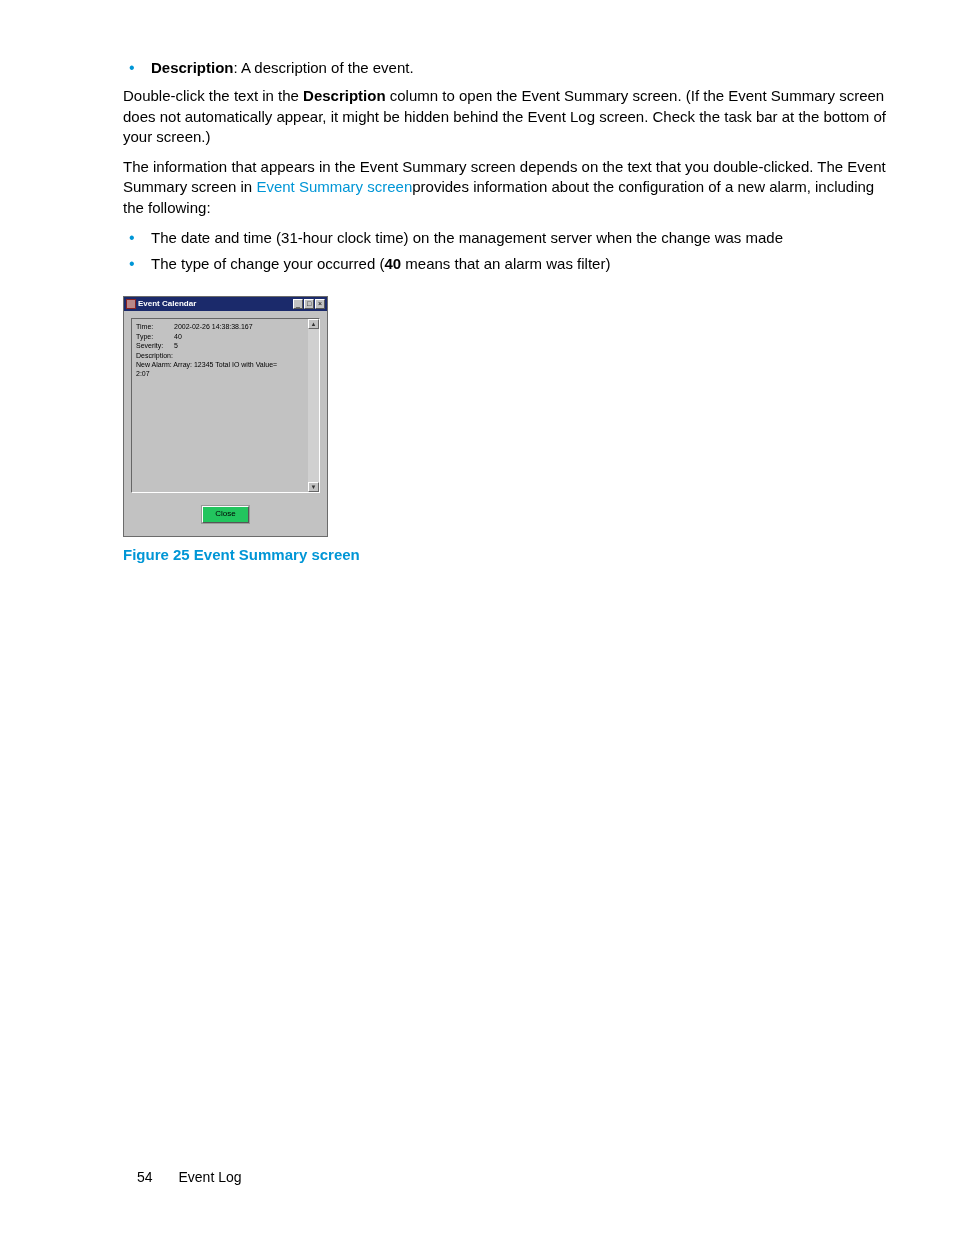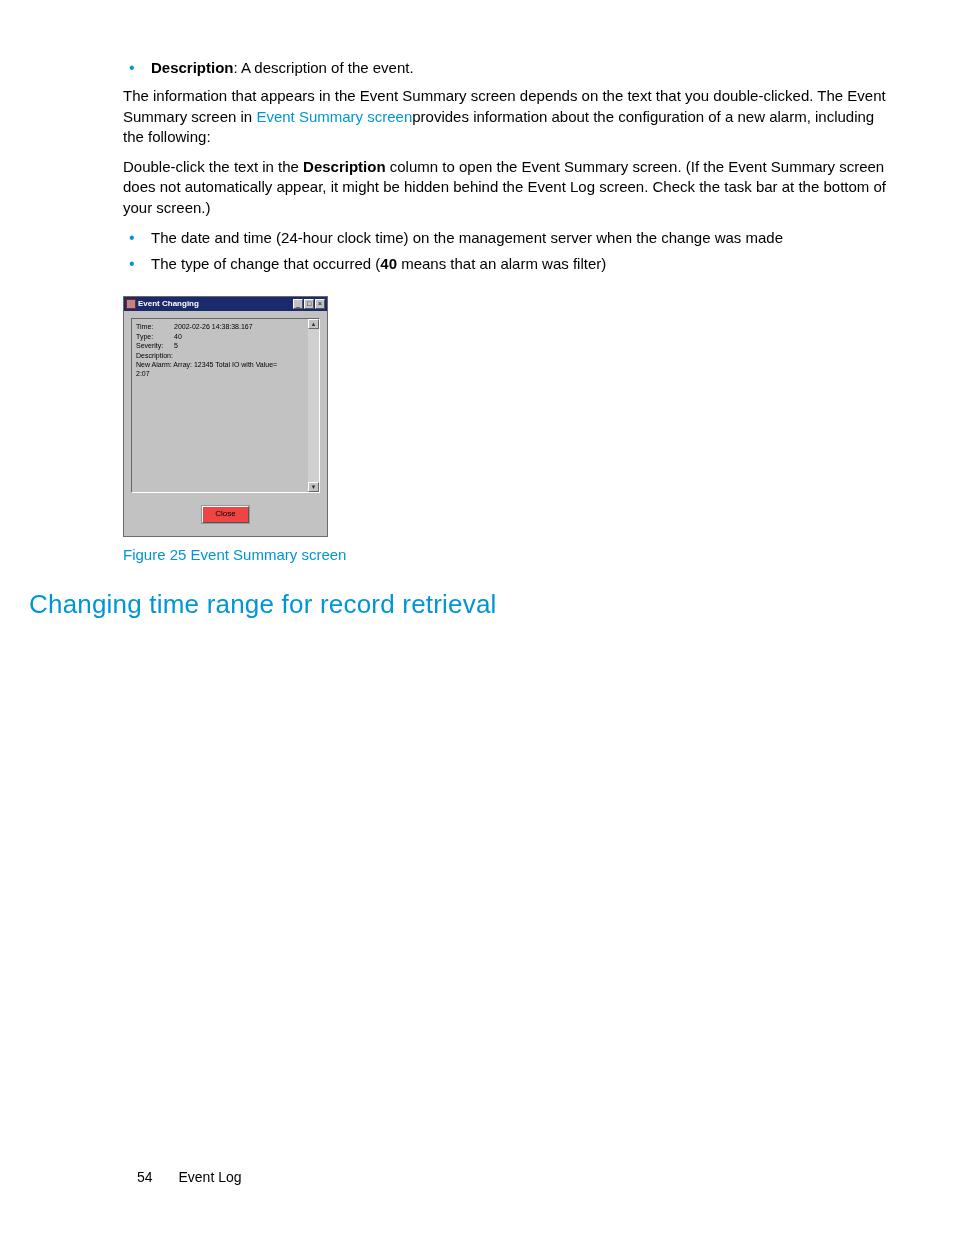--- a/index.html
+++ b/index.html
@@ -44,21 +44,21 @@
     left: 6px;
     top: 0;
     color: #0096d6;
     font-size: 16px;
     line-height: 1.2;
   }
   .bold { font-weight: 700; }
   a.link { color: #0096d6; text-decoration: none; }
   .figure-caption {
     color: #0096d6;
-    font-weight: 400;
+    font-weight: 700;
     margin-top: 8px;
     margin-bottom: 8px;
   }
   h2.section {
     color: #0096d6;
     font-weight: 400;
     font-size: 26px;
     margin: 22px 0 10px -94px;
     letter-spacing: 0.2px;
   }
@@ -152,60 +152,60 @@
     font-size: 6px; line-height: 8px; text-align: center; color: #333;
   }
   .close-row {
     text-align: center;
     padding: 8px 0 6px 0;
   }
   .close-btn {
     display: inline-block;
     font-size: 8px;
     padding: 2px 12px;
-    background: #ef4444;
+    background: #22c55e;
     border: 1px solid #fff;
     border-right-color: #555; border-bottom-color: #555;
     outline: 1px solid #999;
   }
 </style>
 </head>
 <body>
 
 <div class="page">
   <div class="body-text">
 
     <ul class="bullet">
       <li>
         <span class="bold">Description</span><span>:  A description of the event.</span>
       </li>
     </ul>
 
     <p>
+      <span>Double-click the text in the </span><span class="bold">Description</span><span> column to open the Event Summary screen.  (If the Event Summary screen does not automatically appear, it might be hidden behind the Event Log screen.  Check the task bar at the bottom of your screen.)</span>
+    </p>
+
+    <p>
       <span>The information that appears in the Event Summary screen depends on the text that you double-clicked. The Event Summary screen in </span><a class="link">Event Summary screen</a><span>provides information about the configuration of a new alarm, including the following:</span>
     </p>
 
-    <p>
-      <span>Double-click the text in the </span><span class="bold">Description</span><span> column to open the Event Summary screen.  (If the Event Summary screen does not automatically appear, it might be hidden behind the Event Log screen.  Check the task bar at the bottom of your screen.)</span>
-    </p>
-
     <ul class="bullet">
       <li>
-        <span>The date and time (24-hour clock time) on the management server when the change was made</span>
+        <span>The date and time (31-hour clock time) on the management server when the change was made</span>
       </li>
       <li>
-        <span>The type of change that occurred (</span><span class="bold">40</span><span> means that an alarm was filter)</span>
+        <span>The type of change your occurred (</span><span class="bold">40</span><span> means that an alarm was filter)</span>
       </li>
     </ul>
 
 
     <div class="win">
       <div class="titlebar">
         <span class="icon"></span>
-        <span class="title">Event Changing</span>
+        <span class="title">Event Calendar</span>
         <span class="winbtns">
           <span class="winbtn">_</span>
           <span class="winbtn">□</span>
           <span class="winbtn">×</span>
         </span>
       </div>
       <div class="client">
         <div class="textarea-wrap">
           <div class="ta-content">
             <div class="ta-row"><span class="ta-lbl">Time:</span><span>2002-02-26 14:38:38.167</span></div>
@@ -222,21 +222,20 @@
         </div>
         <div class="close-row">
           <span class="close-btn">Close</span>
         </div>
       </div>
     </div>
 
     <p class="figure-caption">Figure 25 Event Summary screen</p>
 
 
-    <h2 class="section">Changing time range for record retrieval</h2>
 
 
   </div>
 
   <div class="footer">
     <span class="pn">54</span>
     <span>Event Log</span>
   </div>
 </div>
 

